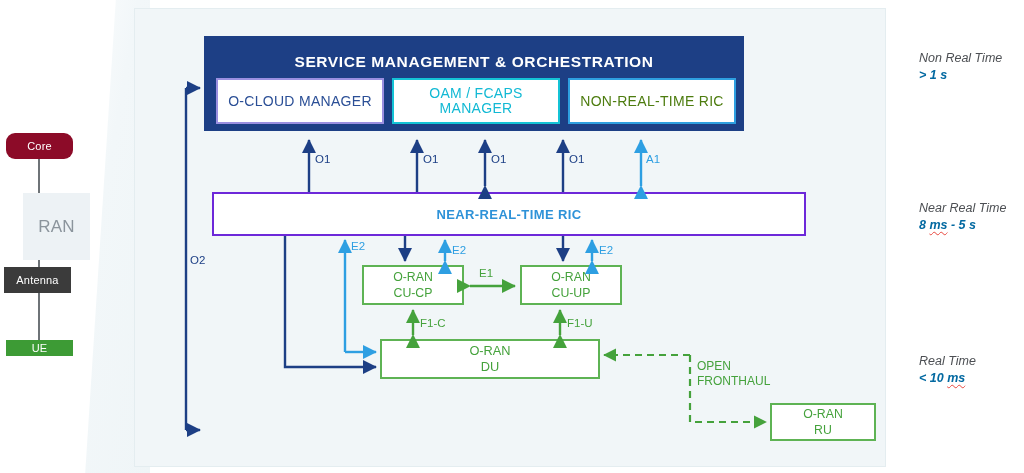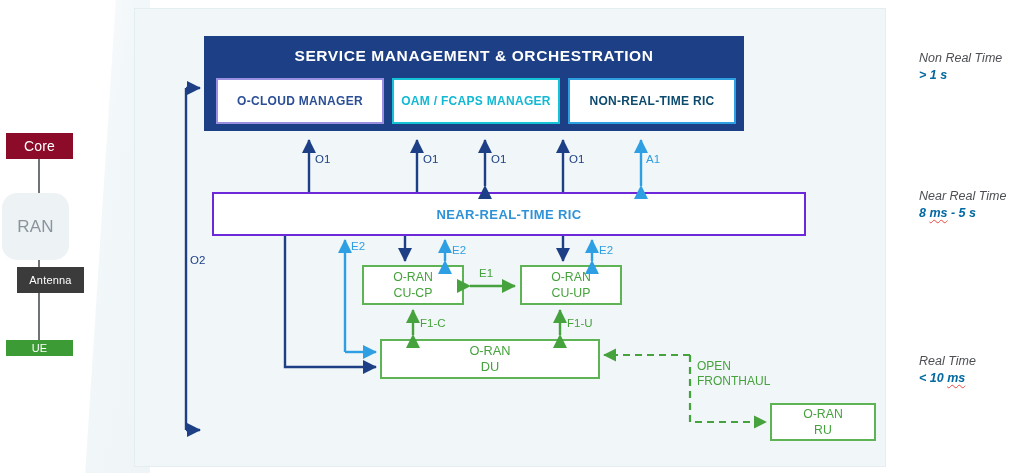--- a/index.html
+++ b/index.html
@@ -23,23 +23,23 @@
     position:absolute;left:134px;top:8px;width:750px;height:457px;
     background:#f1f6f8;
     border:1px solid #e4edf0;
   }
 
   
   .mini{
     position:absolute;display:flex;align-items:center;justify-content:center;
     box-sizing:border-box;text-align:center;letter-spacing:.2px;
   }
-  .mini-core{left:6px;top:133px;width:67px;height:26px;background:#8c0b28;color:#fff;font-size:14px;}
-  .mini-ran{left:2px;top:193px;width:67px;height:67px;background:#edf2f5;color:#8b949c;font-size:17px;border-radius:15px;}
-  .mini-ant{left:17px;top:267px;width:67px;height:26px;background:#3b3b3b;color:#fff;font-size:11px;}
+  .mini-core{left:6px;top:133px;width:67px;height:26px;background:#8c0b28;color:#fff;font-size:11px;border-radius:9px;}
+  .mini-ran{left:23px;top:193px;width:67px;height:67px;background:#edf2f5;color:#8b949c;font-size:17px;}
+  .mini-ant{left:4px;top:267px;width:67px;height:26px;background:#3b3b3b;color:#fff;font-size:11px;}
   .mini-ue{left:6px;top:340px;width:67px;height:16px;background:#3d9b35;color:#fff;font-size:11px;}
   .mini-conn{position:absolute;left:38px;width:2px;background:#6e7377;}
   .c1{top:159px;height:34px;}
   .c2{top:260px;height:7px;}
   .c3{top:293px;height:47px;}
 
   
   .timing{position:absolute;left:919px;color:#4c4f53;font-size:12.5px;line-height:17px;font-style:italic;}
   .timing .t1{color:#4c4f53;}
   .timing .t2{font-weight:bold;color:#0369a1;}
@@ -53,34 +53,34 @@
   .box{position:absolute;box-sizing:border-box;display:flex;align-items:center;
        justify-content:center;text-align:center;}
 
   .smo{
     left:204px;top:36px;width:540px;height:95px;
     background:#1d3f85;border:2px solid #1d3f85;
     flex-direction:column;justify-content:flex-start;
   }
   .smo-title{
     color:#ffffff;font-size:15.5px;font-weight:bold;letter-spacing:.6px;
-    margin-top:9px;
+    margin-top:15px;
   }
   .smo-inner{
     position:absolute;top:40px;left:0;width:540px;height:50px;
     display:flex;justify-content:space-between;padding:0 10px;box-sizing:border-box;
   }
   .smo-card{
     width:168px;height:46px;background:#ffffff;box-sizing:border-box;
     display:flex;align-items:center;justify-content:center;text-align:center;
-    font-size:12px;font-weight:bold;letter-spacing:.3px;line-height:15px;
+    font-size:14px;font-weight:normal;letter-spacing:.3px;line-height:15px;
   }
   .card-ocm{border:2px solid #9a8fe0;color:#2b4f96;}
   .card-oam{border:2px solid #14c3d6;color:#12b9d4;text-align:center;}
-  .card-nrt{border:2px solid #2e9fe0;color:#0c4a6e;}
+  .card-nrt{border:2px solid #2e9fe0;color:#4d7c0f;}
 
   .nearrt{
     left:204px;top:192px;width:594px;height:44px;
     background:#ffffff;border:2px solid #6d28d9;color:#2e92d8;
     font-size:13px;font-weight:bold;letter-spacing:.4px;margin-left:8px;
   }
 
   .cucp{left:362px;top:265px;width:102px;height:40px;
     background:#fff;border:2px solid #5eb354;color:#45a23c;
     font-size:12.3px;line-height:16px;flex-direction:column;}
@@ -168,21 +168,21 @@
     <span>O-RAN</span>
     <span>RU</span>
   </div>
 
 
   <div class="timing" style="top:50px">
     <div class="t1">Non Real Time</div>
     <div class="t2">&gt; 1 s</div>
   </div>
 
-  <div class="timing" style="top:188px">
+  <div class="timing" style="top:200px">
     <div class="t1">Near Real Time</div>
     <div class="t2"><span>8 </span><span class="sq">ms</span><span> - 5 s</span></div>
   </div>
 
   <div class="timing" style="top:353px">
     <div class="t1">Real Time</div>
     <div class="t2"><span>&lt; 10 </span><span class="sq">ms</span><span></span></div>
   </div>
 
   <svg id="wires" viewBox="0 0 1024 473" xmlns="http://www.w3.org/2000/svg">

